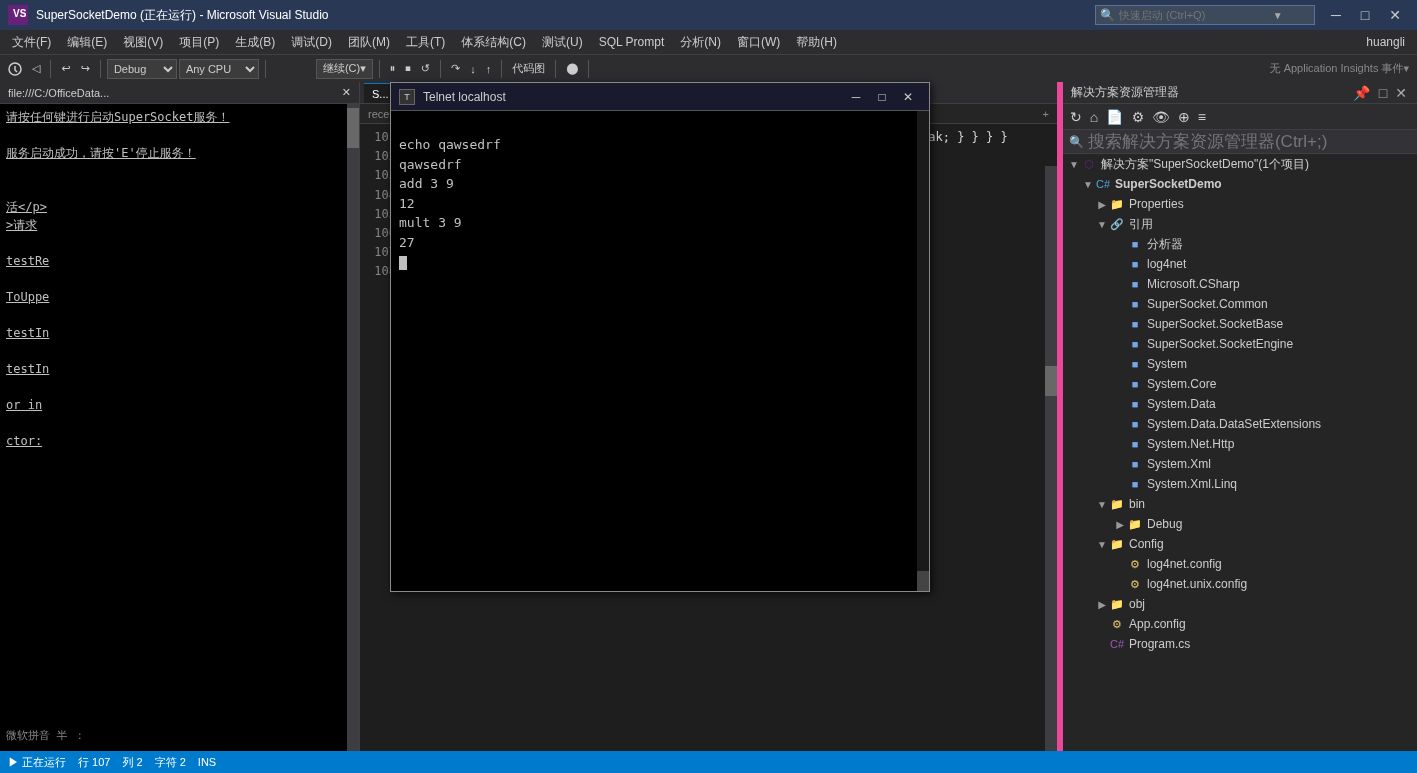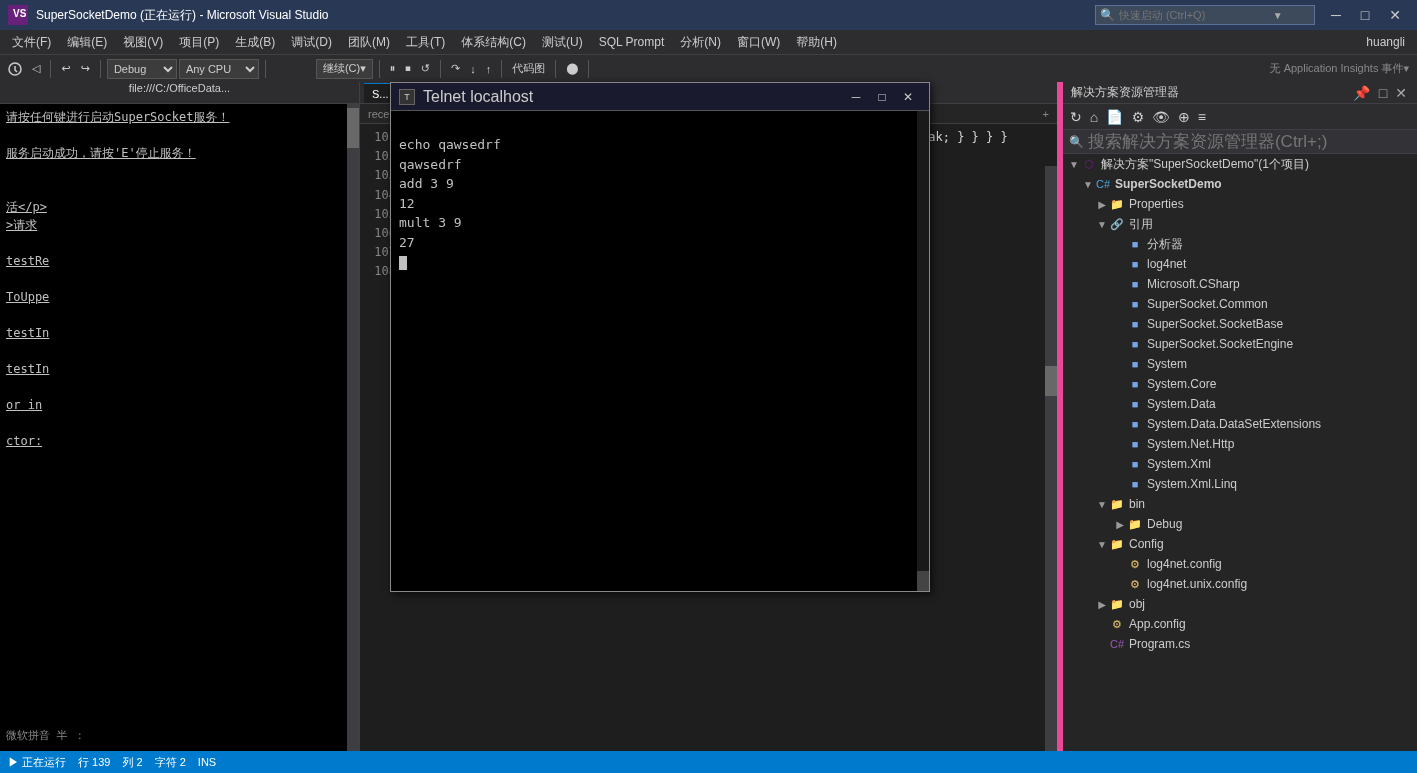--- a/index.html
+++ b/index.html
@@ -159,21 +159,20 @@
       overflow: hidden;
     }
     #left-panel .console-tab {
       height: 22px;
       background: #2d2d30;
       display: flex;
       align-items: center;
       padding: 0 8px;
       gap: 8px;
       border-bottom: 1px solid #3f3f46;
-      flex-direction: column;
     }
     #left-panel .console-tab span {
       color: #cccccc;
       font-size: 11px;
     }
     #left-panel .console-content {
       flex: 1;
       background: #000000;
       color: #c0c0c0;
       font-family: 'Consolas', 'Courier New', monospace;
@@ -448,21 +447,21 @@
       border: 1px solid #666;
       font-size: 9px;
       display: flex;
       align-items: center;
       justify-content: center;
       color: #ccc;
     }
     #telnet-window .window-titlebar .win-title {
       flex: 1;
       color: #cccccc;
-      font-size: 16px;
+      font-size: 12px;
     }
     #telnet-window .window-titlebar .win-controls {
       display: flex;
       gap: 0;
     }
     #telnet-window .window-titlebar .win-controls span {
       width: 26px;
       height: 22px;
       display: flex;
       align-items: center;
@@ -846,17 +845,17 @@
     </div>
     <div class="scrollbar-v">
       <div class="thumb"></div>
     </div>
   </div>
 
 </div>
 
 <div id="status-bar">
   <span>▶ 正在运行</span>
-  <span>行 139</span>
+  <span>行 107</span>
   <span>列 2</span>
   <span>字符 2</span>
   <span>INS</span>
 </div>
 
 </body></html>

